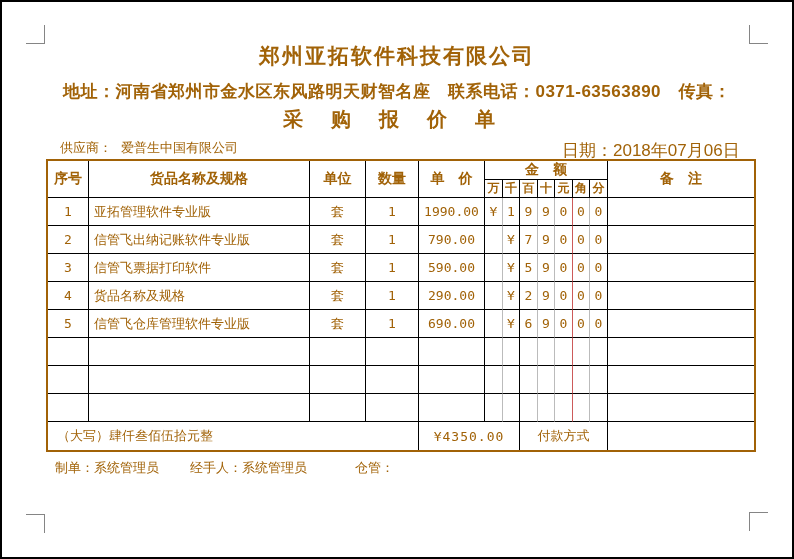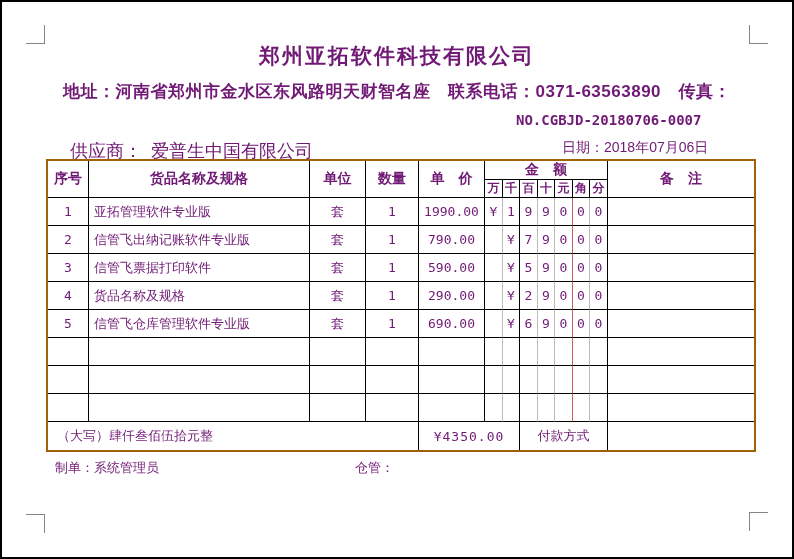--- a/index.html
+++ b/index.html
@@ -1,38 +1,38 @@
 <!DOCTYPE html>
 <html><head>
 <meta charset="utf-8">
 <style>
   * { margin:0; padding:0; box-sizing:border-box; }
   html,body { background:#fff; }
   #page {
     position:relative; width:794px; height:559px; background:#fff;
-    border:2px solid #000; overflow:hidden; color:#701a75;
+    border:2px solid #000; overflow:hidden; color:#a16207;
     font-family:"Liberation Sans","DejaVu Sans",sans-serif;
   }
   .abs { position:absolute; }
   .mono { font-family:"DejaVu Sans Mono","Liberation Mono",monospace; }
 
   
   .mark { position:absolute; width:19px; height:19px; }
   .mark-tl { left:24px;  top:23px;  border-right:1px solid var(--mark); border-bottom:1px solid var(--mark); }
   .mark-tr { left:747px; top:23px;  border-left:1px solid var(--mark);  border-bottom:1px solid var(--mark); }
   .mark-bl { left:24px;  top:512px; border-right:1px solid var(--mark); border-top:1px solid var(--mark); }
   .mark-br { left:747px; top:510px; border-left:1px solid var(--mark);  border-top:1px solid var(--mark); }
 
   .company  { top:40px; left:0; width:100%; text-align:center; font-size:21px; font-weight:bold; letter-spacing:2px; }
   .address  { top:78px; left:0; width:100%; text-align:center; font-size:17px; font-weight:bold; letter-spacing:0.5px; }
   .doctitle { top:104px; left:281px; font-size:20px; font-weight:bold; letter-spacing:4px; white-space:nowrap; }
   .docno    { top:110px; left:514px; font-size:14px; font-weight:bold; white-space:nowrap; }
-  .supplier { top:137px; left:68px; font-size:18px; white-space:nowrap; }
+  .supplier { top:137px; left:58px; font-size:13px; white-space:nowrap; }
   .supplier .val { margin-left:9px; }
-  .dateline { top:137px; left:560px; font-size:14px; white-space:nowrap; }
+  .dateline { top:137px; left:560px; font-size:17px; white-space:nowrap; }
 
   
   .tblwrap { position:absolute; left:44px; top:157px; width:710px; border:2px solid #a16207; }
   table { border-collapse:separate; border-spacing:0; table-layout:fixed; width:706px; }
   td,th { padding:0; vertical-align:middle; text-align:center; font-size:13px;
           overflow:hidden; white-space:nowrap; font-weight:normal; }
   thead th.main { font-weight:bold; font-size:14px; }
   thead th.unitc { font-weight:bold; font-size:12px; }
   tr.h1 { height:17px; } tr.h2 { height:17px; }
   tbody tr { height:28px; } tfoot tr { height:28px; }
@@ -54,21 +54,21 @@
 
 <div id="page" style="--gline: #bbbbbb; --rline: #cc5a5a; --mark: #858585;">
 
   <div class="mark mark-tl"></div>
   <div class="mark mark-tr"></div>
   <div class="mark mark-bl"></div>
   <div class="mark mark-br"></div>
 
   <div class="abs company">郑州亚拓软件科技有限公司</div>
   <div class="abs address">地址：河南省郑州市金水区东风路明天财智名座　联系电话：0371-63563890　传真：</div>
-  <div class="abs docno mono">NO.CGBJD-20180706-0007</div>
+  <div class="abs doctitle">采　购　报　价　单</div>
 
   <div class="abs supplier">
     <span>供应商：</span><span class="val">爱普生中国有限公司</span>
   </div>
   <div class="abs dateline">
     <span>日期：</span><span>2018年07月06日</span>
   </div>
 
   <div class="tblwrap">
     <table>
@@ -236,17 +236,20 @@
           <td colspan="5" class="br">付款方式</td>
           <td></td>
         </tr>
       </tfoot>
     </table>
   </div>
 
   <div class="abs footer f1">
     <span>制单：</span><span>系统管理员</span>
   </div>
+  <div class="abs footer f2">
+    <span>经手人：</span><span>系统管理员</span>
+  </div>
   <div class="abs footer f3">
     <span>仓管：</span>
   </div>
 
 </div>
 
 </body></html>

